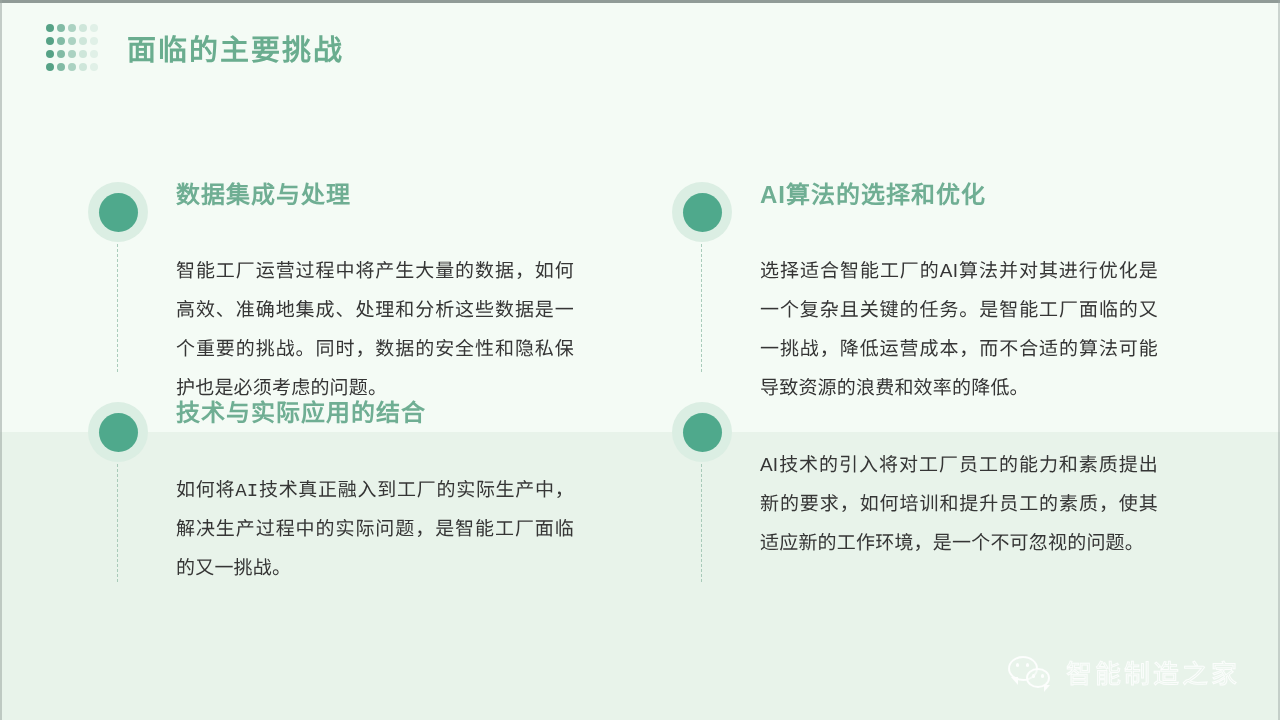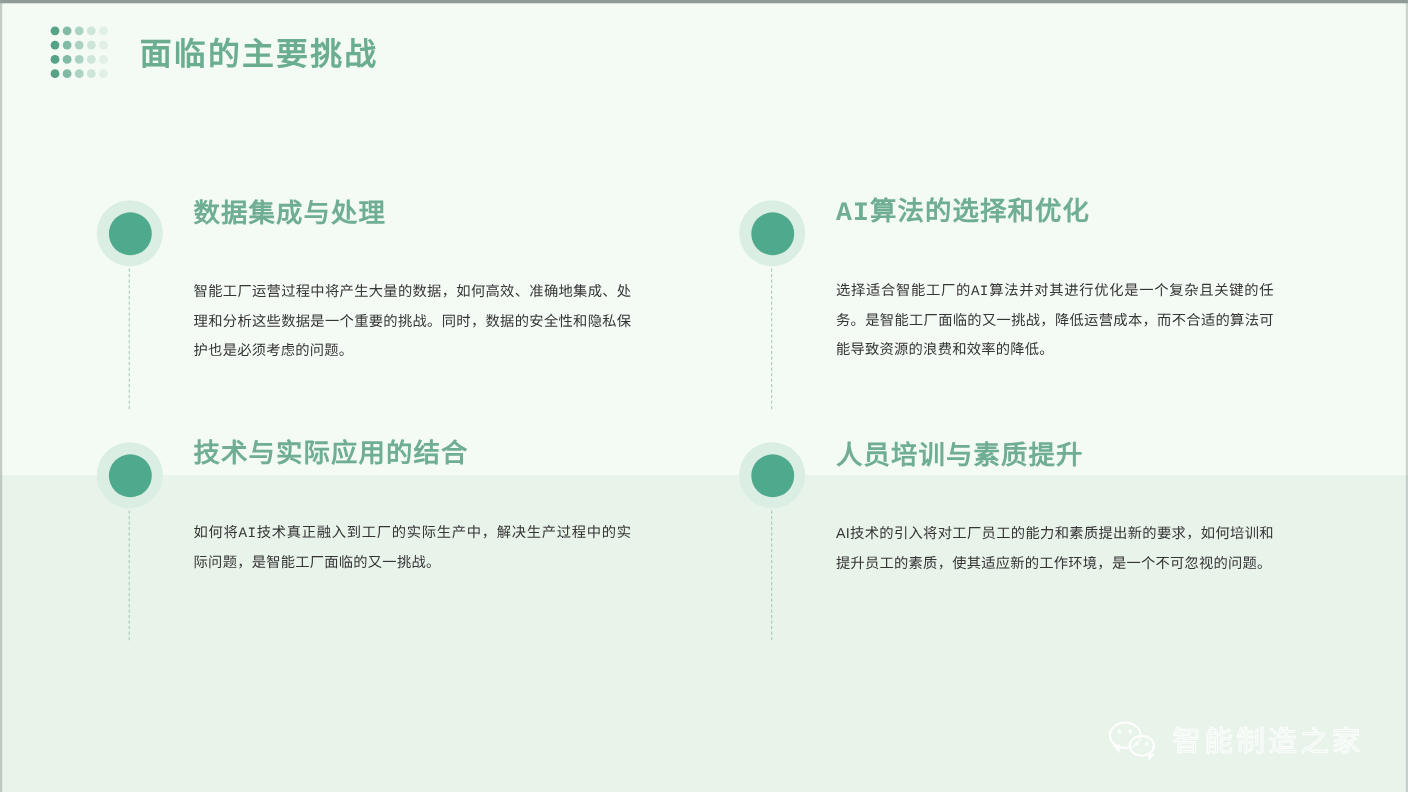--- a/index.html
+++ b/index.html
@@ -72,21 +72,21 @@
     letter-spacing:2px;
     line-height:1;
     white-space:nowrap;
   }
 
   
   .cards { position:absolute; top:0; left:0; width:1280px; height:720px; }
 
   .card { position:absolute; }
   .card.pos-0 { left:88px;  top:182px; width:500px; }
-  .card.pos-1 { left:672px; top:182px; width:500px;font-family:Liberation Mono, monospace; }
+  .card.pos-1 { left:672px; top:182px; width:500px; }
   .card.pos-2 { left:88px;  top:402px; width:500px;font-family:Liberation Mono, monospace; }
   .card.pos-3 { left:672px; top:402px; width:500px; }
 
   .bullet {
     position:absolute; left:0; top:0;
     width:60px; height:60px;
     border-radius:50%;
     background:#dbeee3;
     display:flex; align-items:center; justify-content:center;
   }
@@ -111,21 +111,21 @@
     font-size:24px;
     font-weight:bold;
     color:#6fae93;
     letter-spacing:1px;
     line-height:1.1;
     margin-bottom:22px;
     white-space:nowrap;
   }
 
   .card-text {
-    font-size:13px;
+    font-size:19px;
     line-height:2.05;
     color:#353535;
     letter-spacing:.2px;
     text-align:justify;
     width:398px;
     margin-top:44px;
   }
 
   
   .watermark {
@@ -242,21 +242,20 @@
           <div class="card-title">技术与实际应用的结合</div>
           <div class="card-text">如何将AI技术真正融入到工厂的实际生产中，解决生产过程中的实际问题，是智能工厂面临的又一挑战。</div>
         </div>
       </div>
       <div class="card pos-3 short">
         <div class="bullet">
           <span></span>
         </div>
         <div class="connector"></div>
         <div class="card-body">
-          <div class="card-title">人员培训与素质提升</div>
           <div class="card-text">AI技术的引入将对工厂员工的能力和素质提出新的要求，如何培训和提升员工的素质，使其适应新的工作环境，是一个不可忽视的问题。</div>
         </div>
       </div>
     </div>
 
   <div class="watermark">
     <div class="wechat-icon">
       <div class="bub big"></div>
       <div class="tail-a"></div>
       <div class="bub small"></div>

